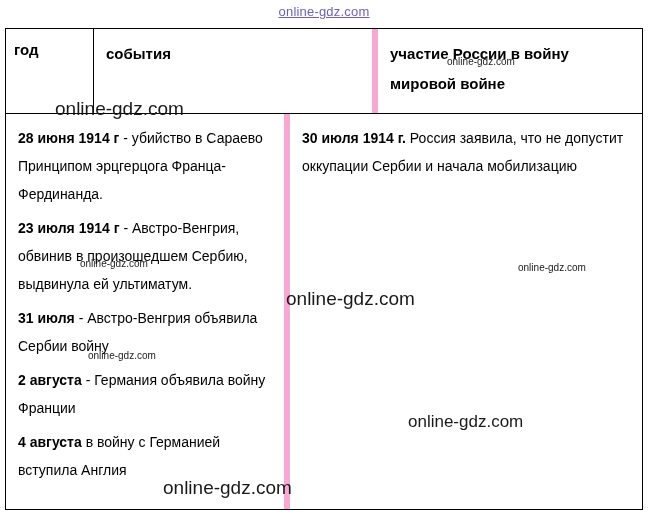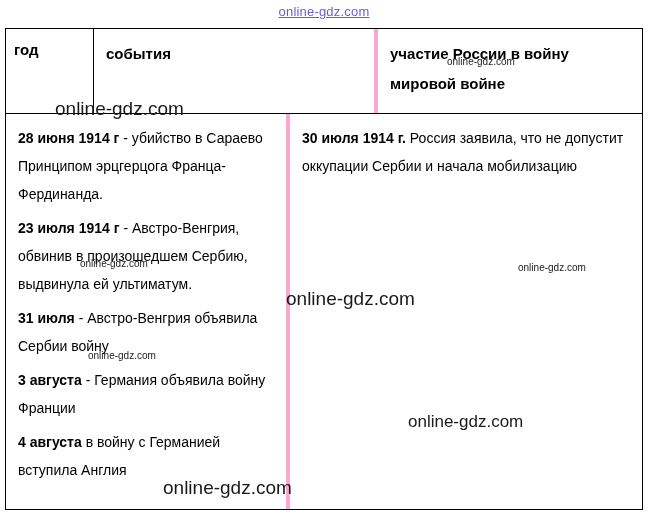--- a/index.html
+++ b/index.html
@@ -53,21 +53,21 @@
   }
   .col-year {
     width: 88px;
     box-sizing: border-box;
     border-right: 1px solid #000000;
     padding: 10px 0 0 8px;
   }
   .col-events {
     width: 284px;
     box-sizing: border-box;
-    border-right: 4px solid #f9a8d4;
+    border-right: 6px solid #f9a8d4;
     padding: 10px 10px 0 12px;
     position: relative;
   }
   .col-russia {
     flex: 1;
     box-sizing: border-box;
     padding: 10px 10px 0 12px;
     position: relative;
   }
 
@@ -131,21 +131,21 @@
       <div class="th-text">мировой войне</div>
     </div>
   </div>
 
   <div class="tbody">
 
     <div class="col-events">
       <p class="para"><span class="b">28 июня 1914 г</span><span> - убийство в Сараево Принципом эрцгерцога Франца-Фердинанда.</span></p>
       <p class="para"><span class="b">23 июля 1914 г</span><span> - Австро-Венгрия, обвинив в произошедшем Сербию, выдвинула ей ультиматум.</span></p>
       <p class="para"><span class="b">31 июля</span><span> - Австро-Венгрия объявила Сербии войну</span></p>
-      <p class="para"><span class="b">3 августа</span><span> - Германия объявила войну Франции</span></p>
+      <p class="para"><span class="b">2 августа</span><span> - Германия объявила войну Франции</span></p>
       <p class="para"><span class="b">4 августа</span><span> в войну с Германией вступила Англия</span></p>
     </div>
 
     <div class="col-russia">
       <p class="para"><span class="b">30 июля 1914 г.</span><span> Россия заявила, что не допустит оккупации Сербии и начала мобилизацию</span></p>
     </div>
   </div>
 
 </div>
 

